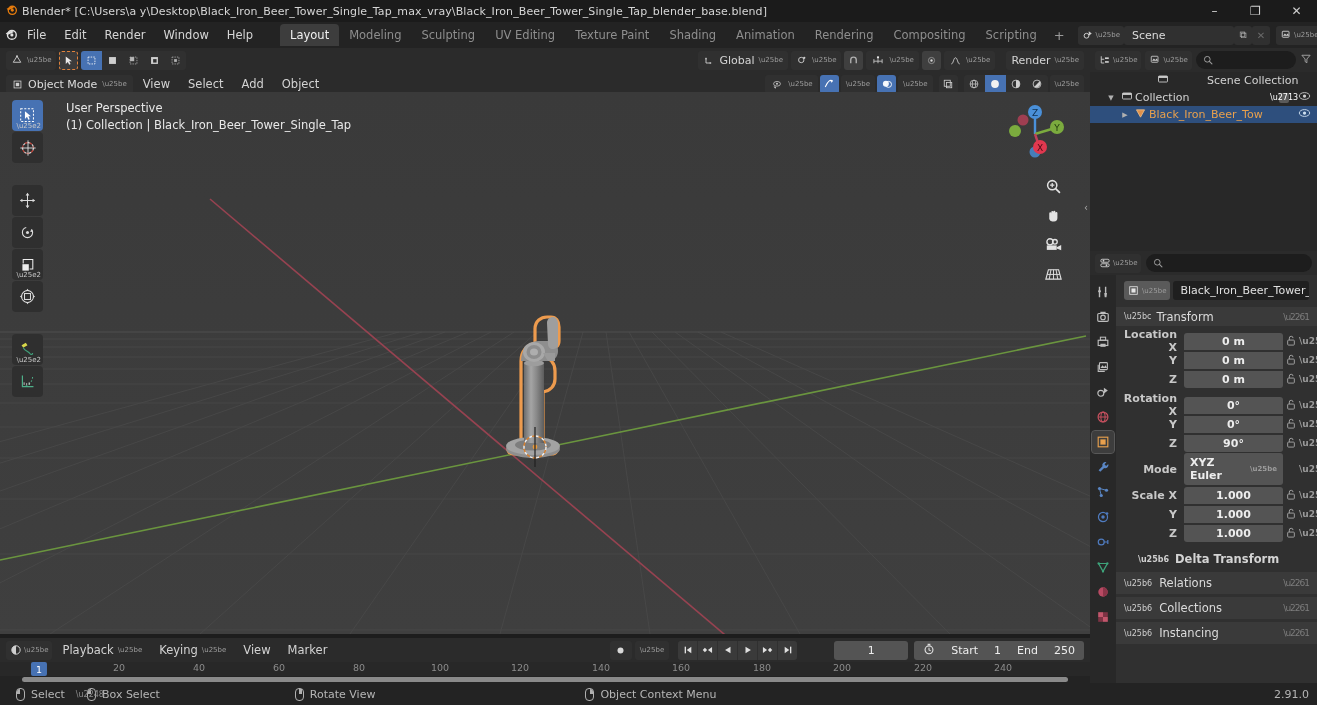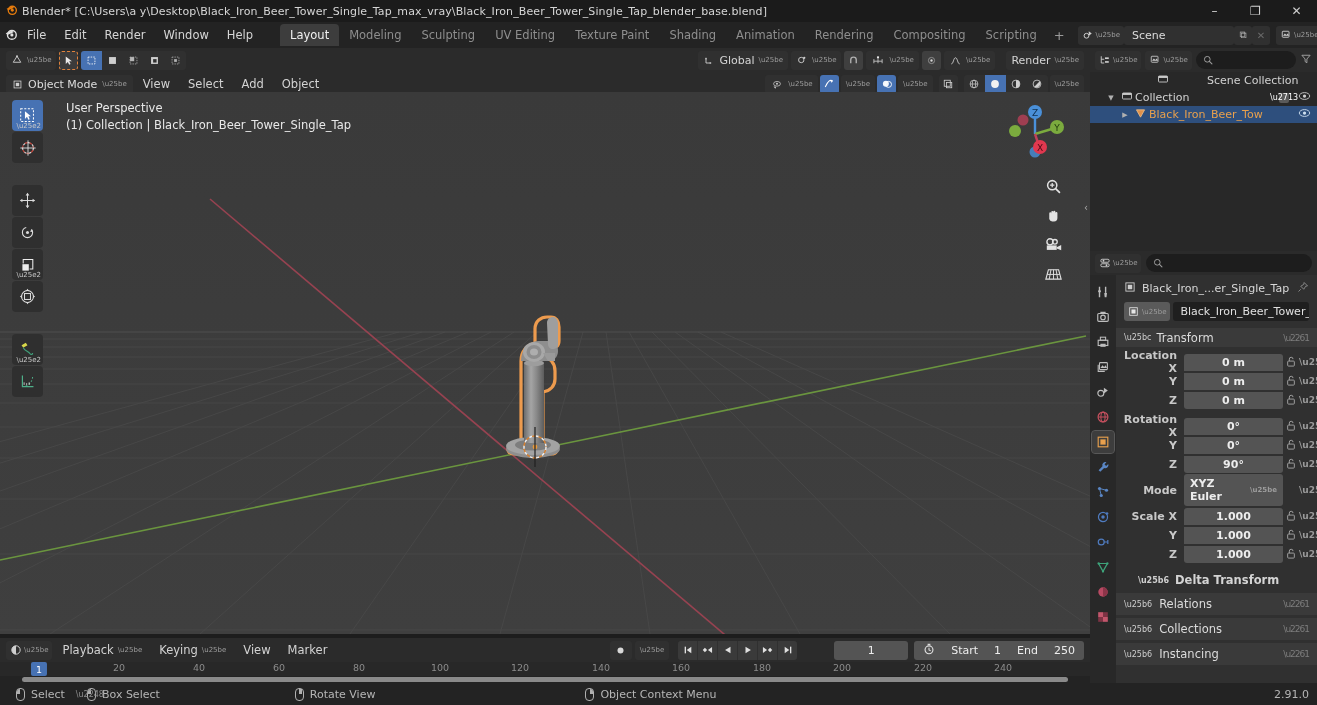--- a/index.html
+++ b/index.html
@@ -892,35 +892,20 @@
         <svg width="14" height="14" viewBox="0 0 16 16">
             <rect x="2.5" y="2.5" width="5.5" height="5.5" fill="#c2566c"></rect>
             <rect x="8" y="8" width="5.5" height="5.5" fill="#c2566c"></rect>
             <rect x="8" y="2.5" width="5.5" height="5.5" fill="#7d3344"></rect>
             <rect x="2.5" y="8" width="5.5" height="5.5" fill="#7d3344"></rect>
           </svg>
       </div>
     </div>
 
     <div class="props-body">
-      <div class="breadcrumb">
-        <span>
-          <svg width="12" height="12" viewBox="0 0 16 16">
-              <rect x="2.5" y="2.5" width="11" height="11" fill="none" stroke="#cdcdcd" stroke-width="1.2"></rect>
-              <rect x="5" y="5" width="6" height="6" fill="#cdcdcd"></rect>
-            </svg>
-        </span>
-        <span class="bc-text">Black_Iron_...er_Single_Tap</span>
-        <span style="margin-left:auto;color:#8f8f8f;">
-          <svg width="12" height="12" viewBox="0 0 16 16">
-              <path d="M9.5 2 L14 6.5 L11.5 7 L9 11 L5 7 L9 4.5 Z" fill="none" stroke="#8f8f8f" stroke-width="1.2"></path>
-              <path d="M5 11 L2 14" stroke="#8f8f8f" stroke-width="1.2"></path>
-            </svg>
-        </span>
-      </div>
 
       <div class="id-row">
         <span class="id-pre">
           <svg width="11" height="11" viewBox="0 0 16 16">
               <rect x="2.5" y="2.5" width="11" height="11" fill="none" stroke="#e6e6e6" stroke-width="1.2"></rect>
               <rect x="5" y="5" width="6" height="6" fill="#e6e6e6"></rect>
             </svg>
           <span class="caret">\u25be</span>
         </span>
         <span class="id-field">Black_Iron_Beer_Tower_Sin...</span>

